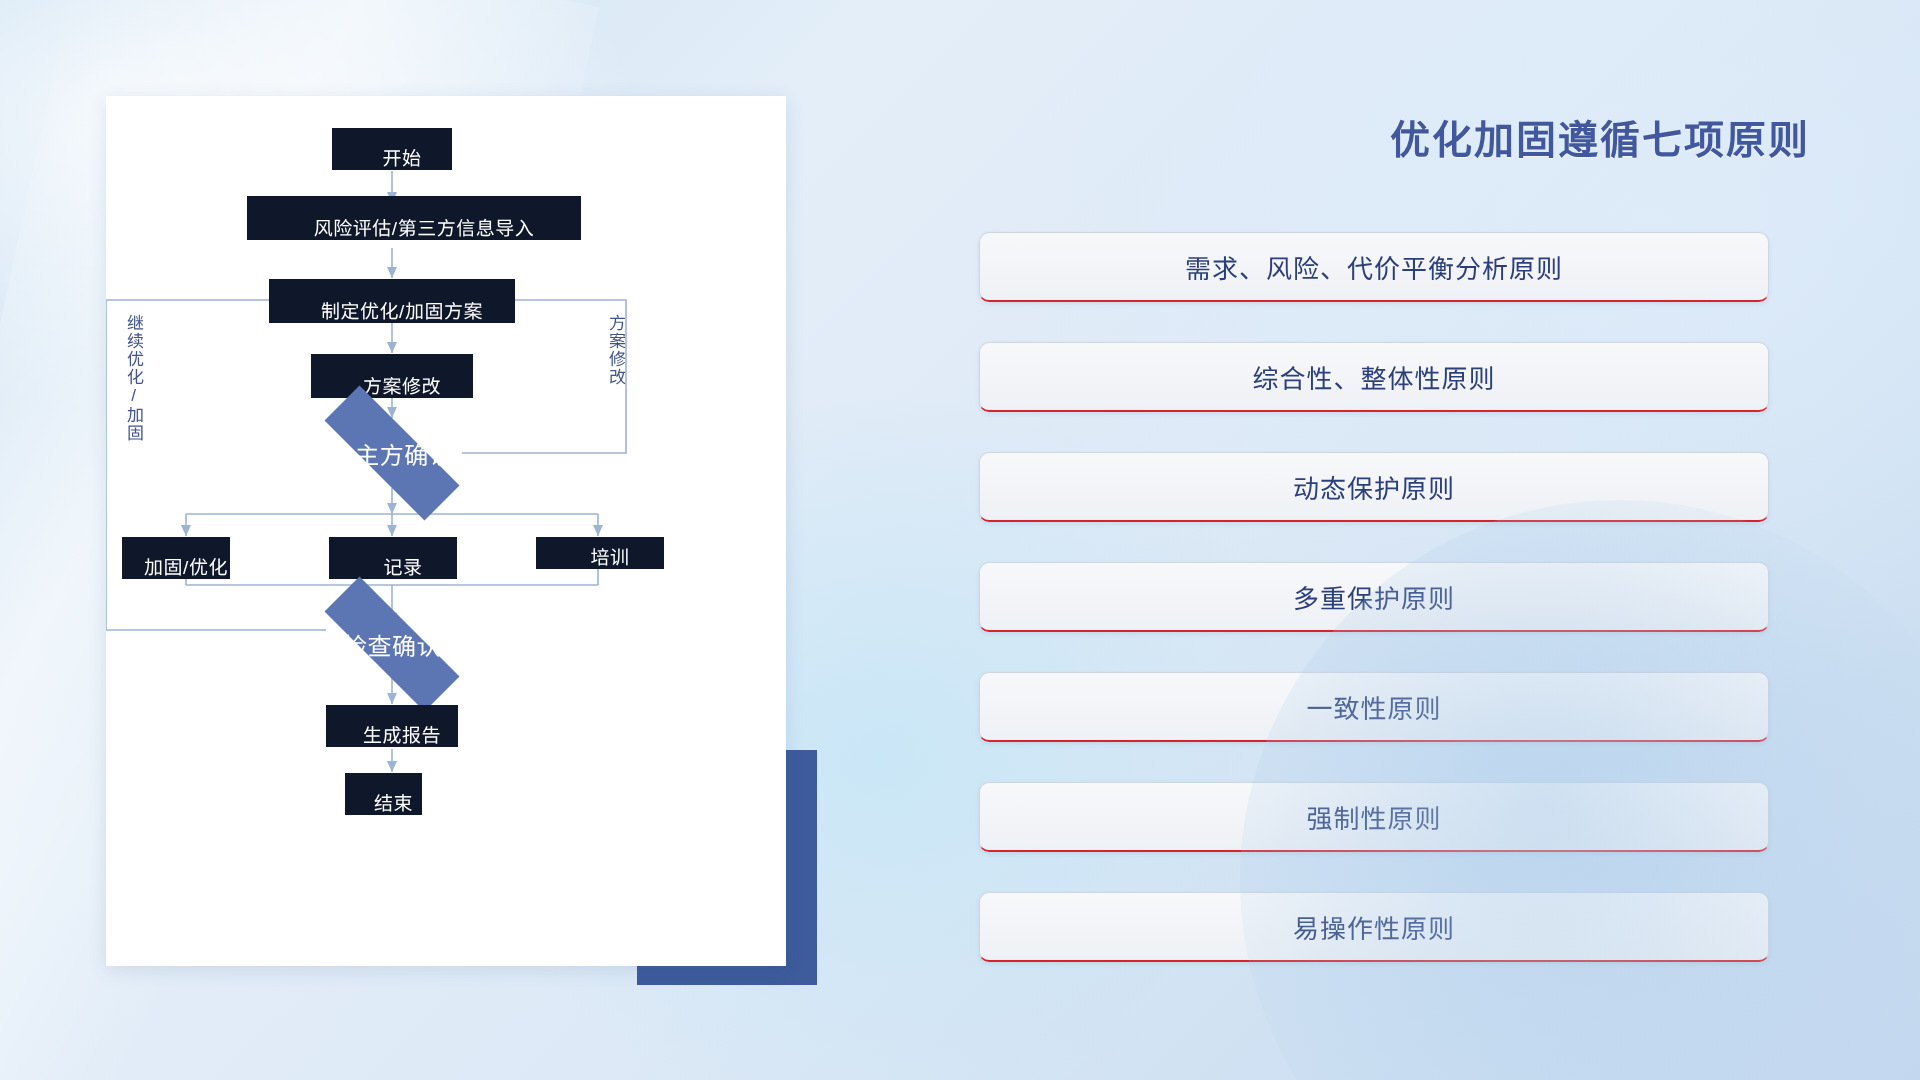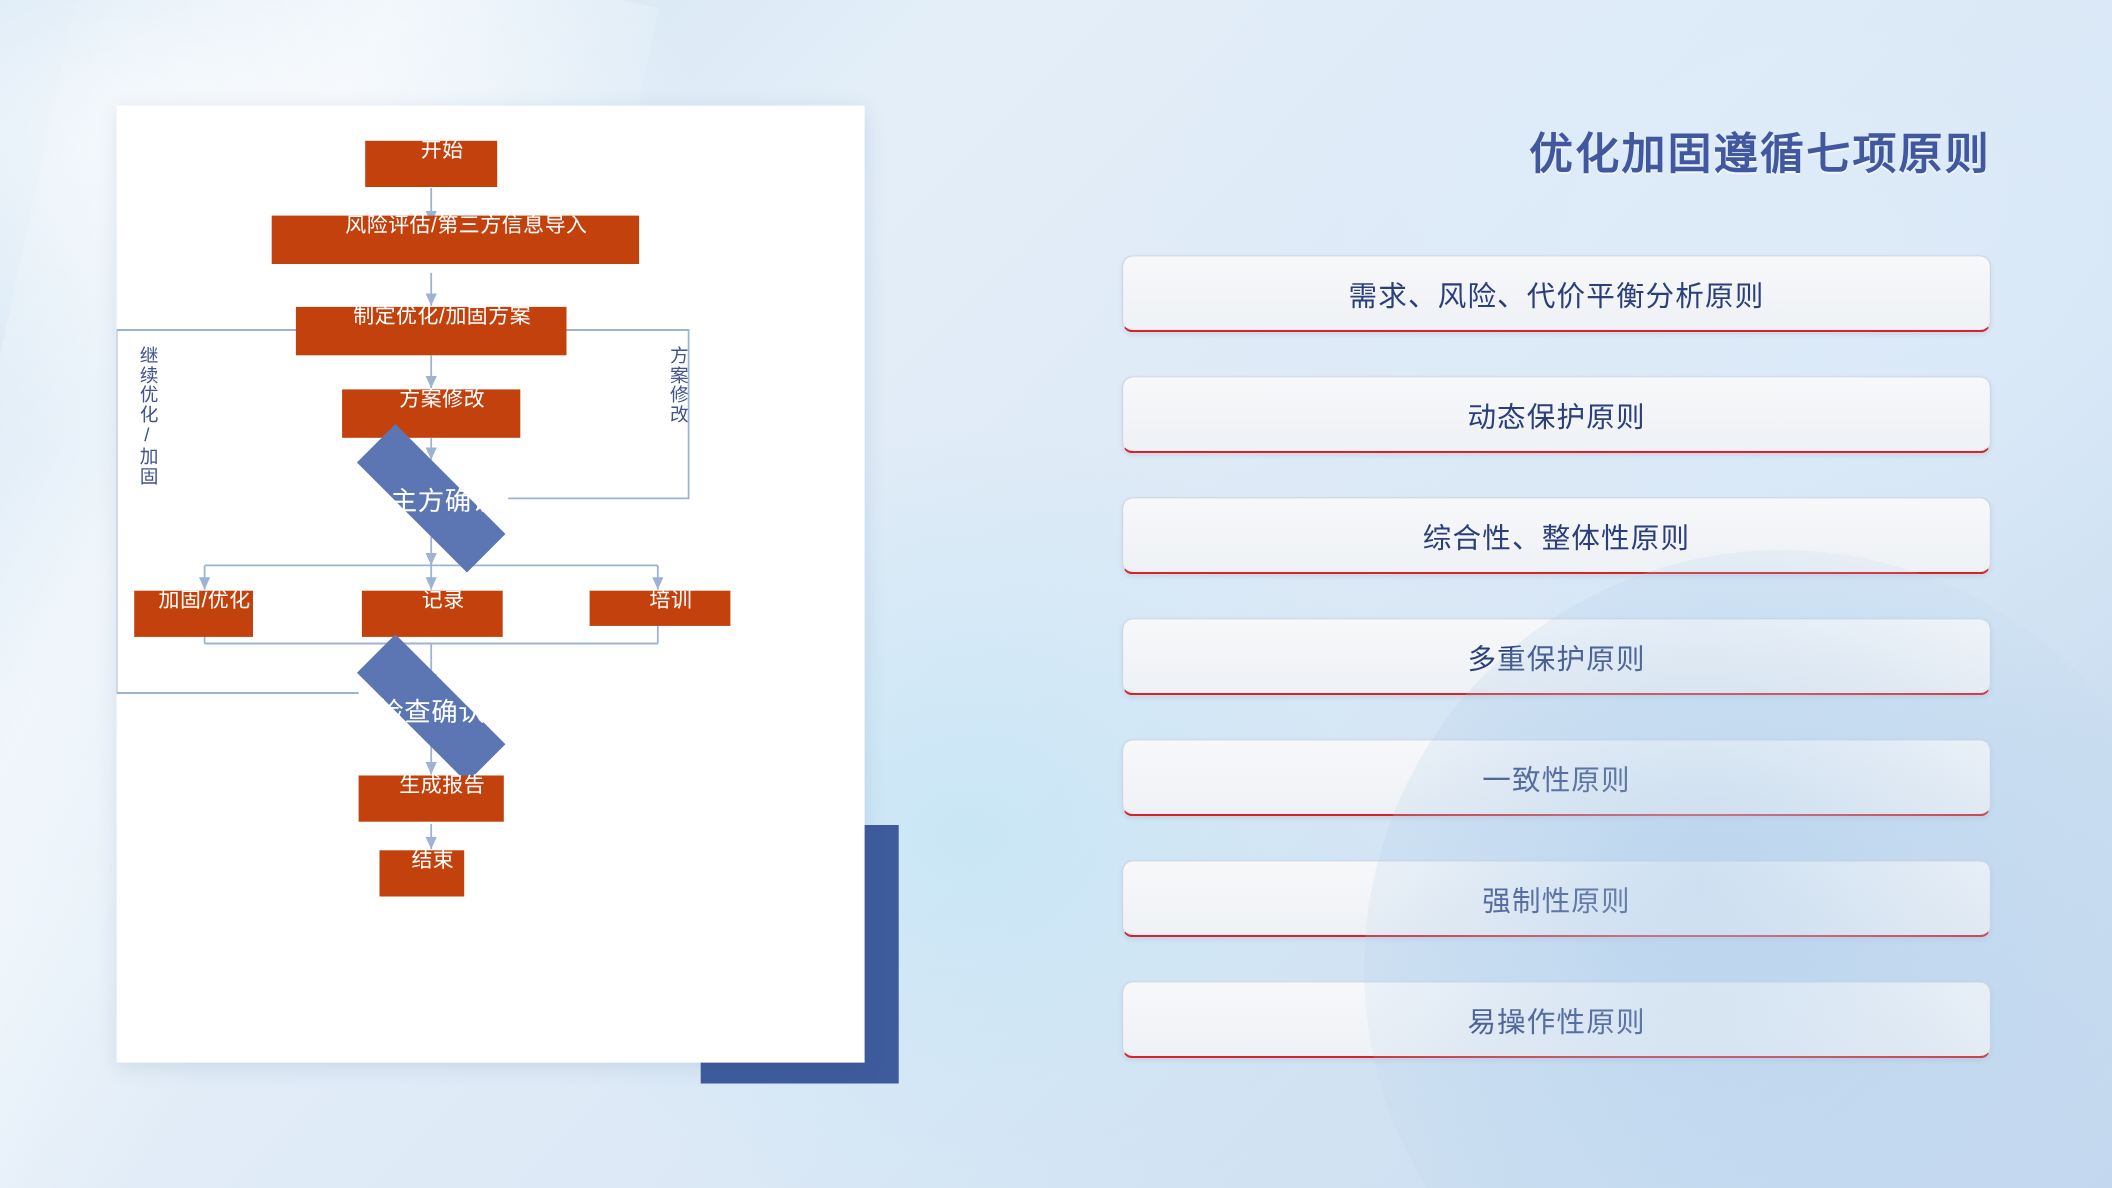--- a/index.html
+++ b/index.html
@@ -66,25 +66,25 @@
   .flow-canvas {
     position: absolute;
     inset: 0;
   }
   .flow-canvas svg { display: block; }
 
   .node {
     position: absolute;
     box-sizing: border-box;
     color: #ffffff;
-    background: #c2410c;
+    background: #0f172a;
     font-size: 19px;
     line-height: 1.1;
     display: flex;
-    align-items: flex-start;
+    align-items: flex-end;
     justify-content: center;
     white-space: nowrap;
     letter-spacing: 0.5px;
     padding-left: 20px;
   }
 
   .diamond-wrap {
     position: absolute;
     display: flex;
     align-items: center;
@@ -123,21 +123,21 @@
     text-align: right;
     color: #41589e;
     font-size: 40px;
     font-weight: bold;
     letter-spacing: 2px;
     text-shadow: 0 1px 1px rgba(255,255,255,0.6);
   }
 
   .pill-list {
     position: absolute;
-    left: 1020px;
+    left: 979px;
     top: 232px;
     width: 790px;
     text-align: right;
   }
 
   .pill {
     position: relative;
     box-sizing: border-box;
     height: 70px;
     margin-bottom: 40px;
@@ -259,26 +259,26 @@
     </div>
   </div>
 
   <div class="right-title">优化加固遵循七项原则</div>
 
   <div class="pill-list">
     <div class="pill">
       <span>需求、风险、代价平衡分析原则</span>
     </div>
     <div class="pill">
+      <span>综合性、整体性原则</span>
+    </div>
+    <div class="pill">
       <span>动态保护原则</span>
     </div>
     <div class="pill">
-      <span>综合性、整体性原则</span>
-    </div>
-    <div class="pill">
       <span>多重保护原则</span>
     </div>
     <div class="pill">
       <span>一致性原则</span>
     </div>
     <div class="pill">
       <span>强制性原则</span>
     </div>
     <div class="pill">
       <span>易操作性原则</span>

